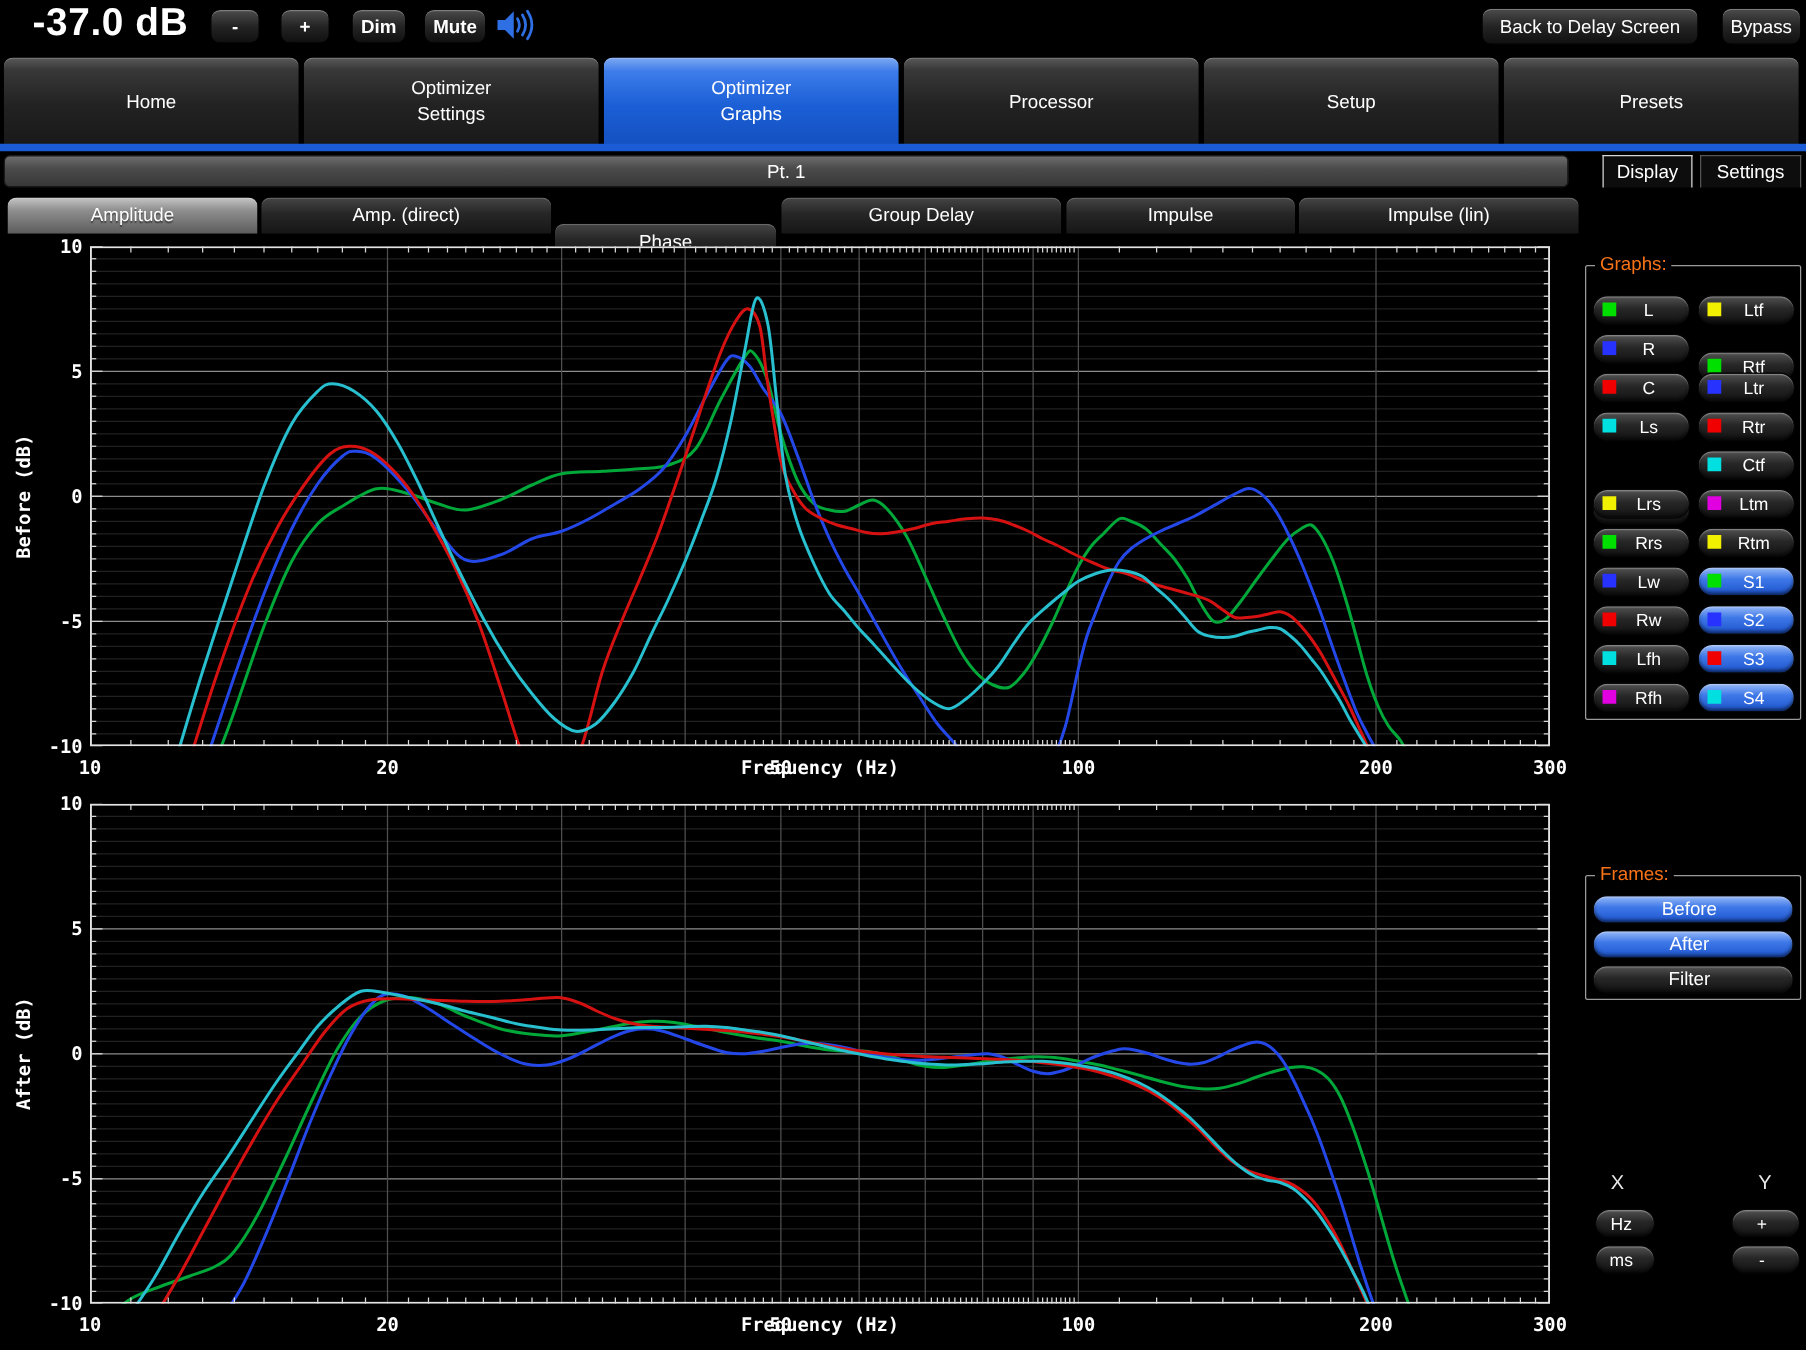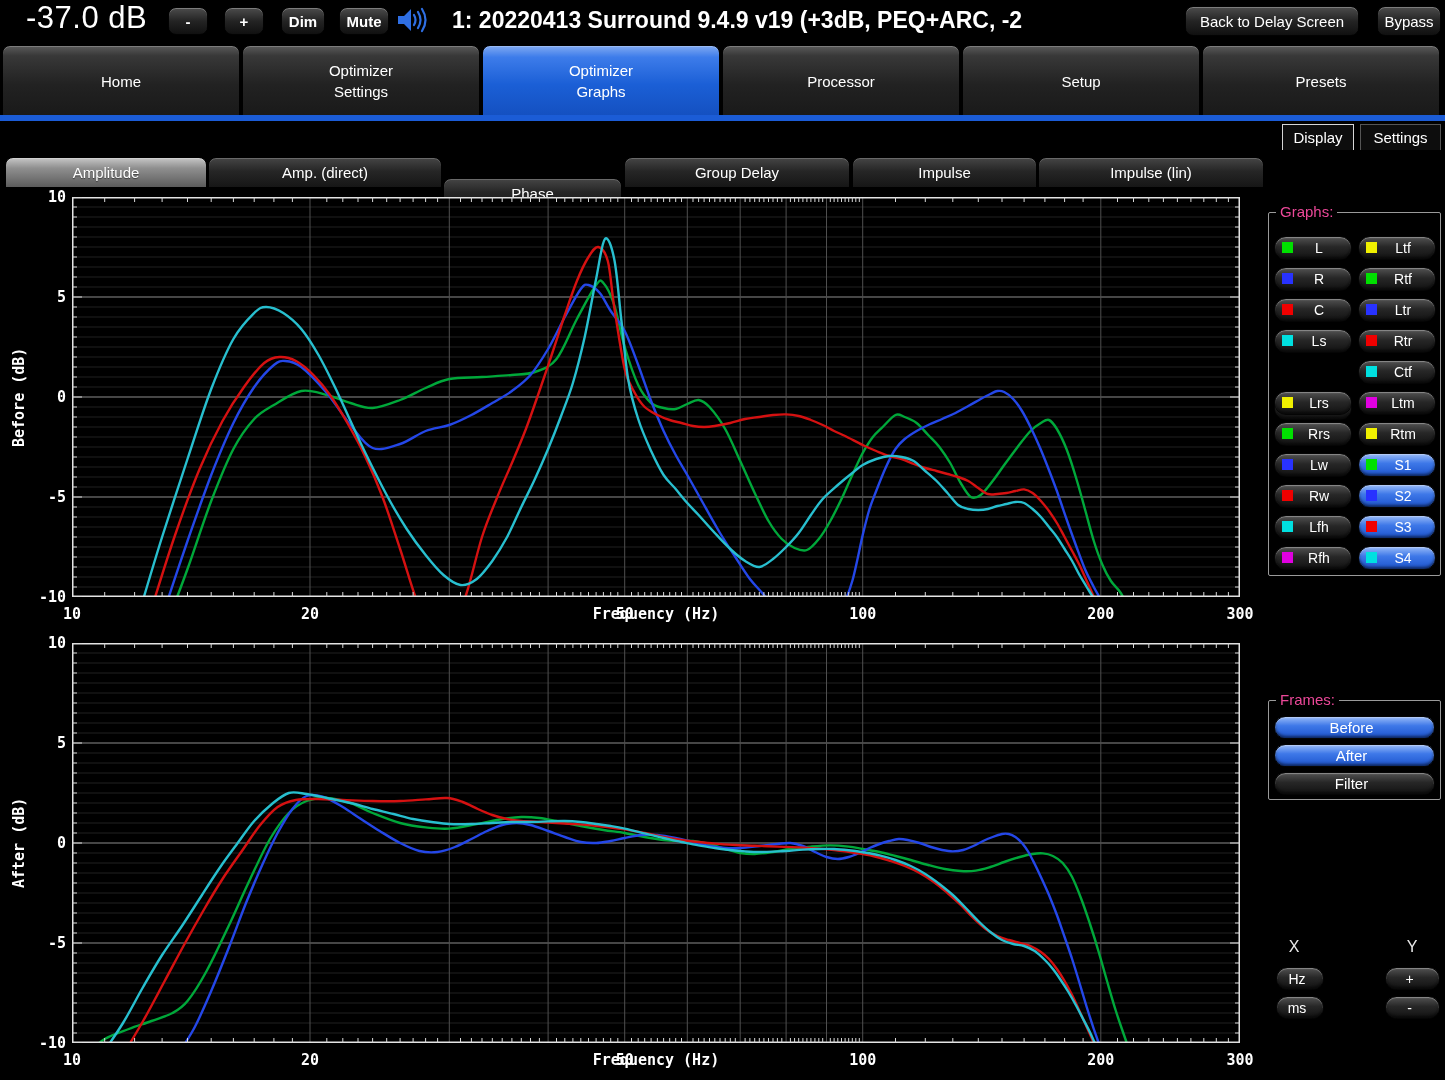--- a/index.html
+++ b/index.html
@@ -1,21 +1,21 @@
 <!DOCTYPE html>
 <html><head>
 <meta charset="utf-8">
 <style>
   html,body{margin:0;padding:0;background:#000;}
   #app{position:relative;width:1445px;height:1080px;background:#000;overflow:hidden;
        font-family:"Liberation Sans",sans-serif;color:#fff;}
   .abs{position:absolute;}
   
   #topbar{left:0;top:0;width:1445px;height:42px;background:#000;}
-  .vol{left:26px;top:0px;font-size:31px;font-weight:400;letter-spacing:.5px;}
+  .vol{left:26px;top:0px;font-size:31px;font-weight:700;letter-spacing:.5px;}
   .tb-btn{height:26px;border-radius:8px;color:#fff;font-size:15px;font-weight:700;
     background:linear-gradient(180deg,#4c4c4c 0%,#242424 50%,#101010 100%);
     border:1px solid #020202;box-shadow:inset 0 1px 0 rgba(255,255,255,.28),0 1px 2px #000;
     display:flex;align-items:center;justify-content:center;cursor:default;}
   .title{left:452px;top:7px;font-size:23px;font-weight:700;white-space:nowrap;}
   
   .main-tab{top:45px;height:70px;width:236px;border-radius:8px 8px 0 0;
     background:linear-gradient(180deg,#5a5a5a 0%,#383838 14%,#222 55%,#191919 100%);
     border:1px solid #000;box-shadow:inset 0 1px 0 rgba(255,255,255,.22);
     display:flex;align-items:center;justify-content:center;text-align:center;
@@ -33,21 +33,21 @@
     display:flex;align-items:center;justify-content:center;font-size:15px;}
   .sub-tab.active{background:linear-gradient(180deg,#c6c6c6 0%,#8f8f8f 35%,#5c5c5c 100%);
     text-shadow:0 1px 1px rgba(0,0,0,.5);}
   
   .panel-tab{top:124px;height:25px;display:flex;align-items:center;justify-content:center;
     font-size:15px;background:#0d0d0d;text-align:center;}
   .panel-tab.sel{border:1px solid #d6d6d6;border-bottom:none;}
   .panel-tab.unsel{border:1px solid #555;border-bottom:none;}
   
   .fset{border:1px solid #9a9a9a;border-radius:2px;}
-  .legend{position:absolute;top:-10px;left:7px;background:#000;padding:0 4px;font-size:15px;color:#ec4899;}
+  .legend{position:absolute;top:-10px;left:7px;background:#000;padding:0 4px;font-size:15px;color:#f97316;}
   
   .pill{position:absolute;border-radius:12px;color:#fff;font-size:14px;
     background:linear-gradient(180deg,#525252 0%,#272727 45%,#121212 100%);
     border:1px solid #050505;box-shadow:inset 0 1px 1px rgba(255,255,255,.35),inset 0 -2px 3px rgba(0,0,0,.55);}
   .pill.sel{background:linear-gradient(180deg,#96b9f8 0%,#3e78e8 42%,#1d54cd 100%);}
   .pill .sw{position:absolute;left:7px;top:5px;width:11px;height:11px;}
   .pill .lb{position:absolute;left:18px;right:6px;top:0;bottom:0;display:flex;align-items:center;justify-content:center;}
   
   .mono{font-family:"DejaVu Sans Mono",monospace;font-weight:700;font-size:15px;color:#fff;}
   .ylab{width:52px;text-align:right;}
@@ -67,37 +67,39 @@
     <div class="abs tb-btn" style="left:168px;top:7px;width:38px;">-</div>
     <div class="abs tb-btn" style="left:224px;top:7px;width:38px;">+</div>
     <div class="abs tb-btn" style="left:281px;top:7px;width:42px;">Dim</div>
     <div class="abs tb-btn" style="left:339px;top:7px;width:48px;">Mute</div>
     <span class="abs" style="left:396px;top:6px;">
       <svg width="32" height="28" viewBox="0 0 32 28">
         <polygon points="2,10 8,10 15,3 15,25 8,18 2,18" fill="#2f6fe4"></polygon>
         <path d="M18 9 q3 5 0 10 M22 6 q5 8 0 16 M26 3 q7 11 0 22" stroke="#2f6fe4" stroke-width="2.2" fill="none" stroke-linecap="round"></path>
       </svg>
     </span>
-    <div class="abs title">1: 20220413 Surround 9.4.9 v19 (+3dB, PEQ+ARC, -2</div>
     <div class="abs tb-btn" style="left:1185px;top:6px;width:172px;height:28px;font-weight:400;">Back to Delay Screen</div>
     <div class="abs tb-btn" style="left:1377px;top:6px;width:62px;height:28px;font-weight:400;">Bypass</div>
   </div>
 
   <div id="main-tabs">
       <div class="abs main-tab" style="left: 2px;">Home</div>
       <div class="abs main-tab" style="left: 242px;">Optimizer
 Settings</div>
       <div class="abs main-tab active" style="left: 482px;">Optimizer
 Graphs</div>
       <div class="abs main-tab" style="left: 722px;">Processor</div>
       <div class="abs main-tab" style="left: 962px;">Setup</div>
       <div class="abs main-tab" style="left: 1202px;">Presets</div>
     </div>
   <div class="abs" id="tab-underline" style="background: rgb(27, 92, 214);"></div>
 
+  <div class="abs" id="ptbar">
+    <span>Pt. 1</span>
+  </div>
 
   <div id="sub-tabs">
       <div class="abs sub-tab active" style="left: 5px; width: 200px;">Amplitude</div>
       <div class="abs sub-tab" style="left: 208px; width: 232px;">Amp. (direct)</div>
       <div class="abs sub-tab" style="left: 443px; width: 177px; margin-top: 21px;">Phase</div>
       <div class="abs sub-tab" style="left: 624px; width: 224px;">Group Delay</div>
       <div class="abs sub-tab" style="left: 852px; width: 183px;">Impulse</div>
       <div class="abs sub-tab" style="left: 1038px; width: 224px;">Impulse (lin)</div>
     </div>
 
@@ -113,21 +115,21 @@
         <span class="lb">L</span>
       </div>
       <div class="pill" style="left: 1358px; top: 236px; width: 76px; height: 22px;">
         <span class="sw" style="background: rgb(240, 240, 0);"></span>
         <span class="lb">Ltf</span>
       </div>
       <div class="pill" style="left: 1274px; top: 267px; width: 76px; height: 22px;">
         <span class="sw" style="background: rgb(40, 50, 255);"></span>
         <span class="lb">R</span>
       </div>
-      <div class="pill" style="left: 1358px; top: 267px; width: 76px; height: 22px;">
+      <div class="pill" style="left: 1358px; top: 281px; width: 76px; height: 22px;">
         <span class="sw" style="background: rgb(0, 224, 0);"></span>
         <span class="lb">Rtf</span>
       </div>
       <div class="pill" style="left: 1274px; top: 298px; width: 76px; height: 22px;">
         <span class="sw" style="background: rgb(240, 0, 0);"></span>
         <span class="lb">C</span>
       </div>
       <div class="pill" style="left: 1358px; top: 298px; width: 76px; height: 22px;">
         <span class="sw" style="background: rgb(40, 50, 255);"></span>
         <span class="lb">Ltr</span>

